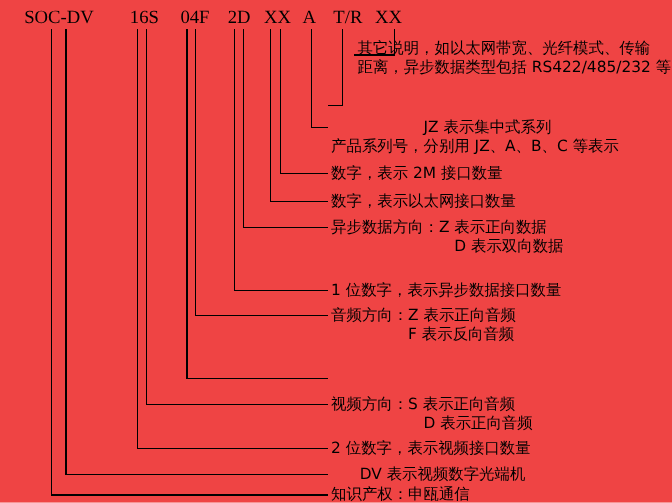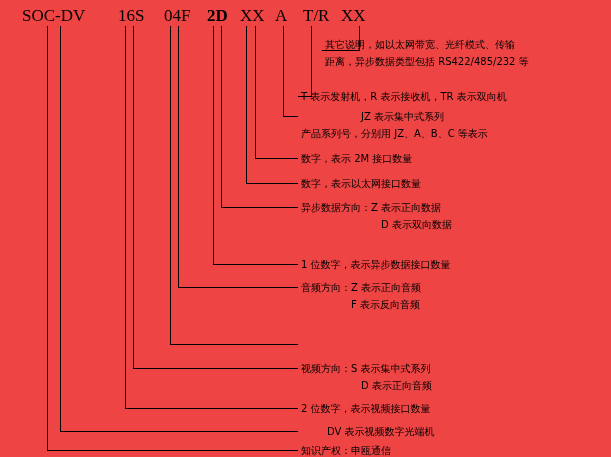--- a/index.html
+++ b/index.html
@@ -21,21 +21,21 @@
     top: 6px;
     font-family: "Liberation Serif", serif;
     font-size: 17px;
     line-height: 20px;
     white-space: nowrap;
     color: #000;
   }
   .desc {
     position: absolute;
     font-family: "DejaVu Sans", sans-serif;
-    font-size: 10px;
+    font-size: 14px;
     line-height: 17px;
     white-space: nowrap;
     color: #000;
   }
   .desc .cont {
     display: block;
   }
   svg.lines {
     position: absolute;
     left: 0;
@@ -53,21 +53,21 @@
 </style>
 </head>
 <body>
 
 <div id="root">
 
   <div>
     <span class="code-token" style="left:22px;">SOC-DV</span>
     <span class="code-token" style="left:118px;">16S</span>
     <span class="code-token" style="left:164px;">04F</span>
-    <span class="code-token" style="left:207px;font-weight:bold;">2D</span>
+    <span class="code-token" style="left:207px;">2D</span>
     <span class="code-token" style="left:240px;">XX</span>
     <span class="code-token" style="left:275px;">A</span>
     <span class="code-token" style="left:303px;">T/R</span>
     <span class="code-token" style="left:341px;">XX</span>
   </div>
 
   <svg class="lines" viewBox="0 0 611 457">
 
     <path d="M359 26 L359 50 L322 50"></path>
 
@@ -94,23 +94,20 @@
     <path d="M60 26 L60 431 L298 431"></path>
 
     <path d="M47 26 L47 450 L298 450"></path>
   </svg>
 
   <div class="desc" style="left:325px; top:36px;">
     <span class="cont">其它说明，如以太网带宽、光纤模式、传输</span>
     <span class="cont">距离，异步数据类型包括 RS422/485/232 等</span>
   </div>
 
-  <div class="desc" style="left:301px; top:88px;">
-    <span class="cont">T 表示发射机，R 表示接收机，TR 表示双向机</span>
-  </div>
 
   <div class="desc" style="left:301px; top:108px;">
     <span class="cont">　　　　　　JZ 表示集中式系列</span>
     <span class="cont">产品系列号，分别用 JZ、A、B、C 等表示</span>
   </div>
 
   <div class="desc" style="left:301px; top:150px;">
     <span class="cont">数字，表示 2M 接口数量</span>
   </div>
 
@@ -127,21 +124,21 @@
     <span class="cont">1 位数字，表示异步数据接口数量</span>
   </div>
 
   <div class="desc" style="left:301px; top:279px;">
     <span class="cont">音频方向：Z 表示正向音频</span>
     <span class="cont">　　　　　F 表示反向音频</span>
   </div>
 
 
   <div class="desc" style="left:301px; top:360px;">
-    <span class="cont">视频方向：S 表示集中式系列</span>
+    <span class="cont">视频方向：S 表示正向音频</span>
     <span class="cont">　　　　　　D 表示正向音频</span>
   </div>
 
   <div class="desc" style="left:301px; top:400px;">
     <span class="cont">2 位数字，表示视频接口数量</span>
   </div>
 
   <div class="desc" style="left:301px; top:423px;margin-left:26px;">
     <span class="cont">DV 表示视频数字光端机</span>
   </div>

